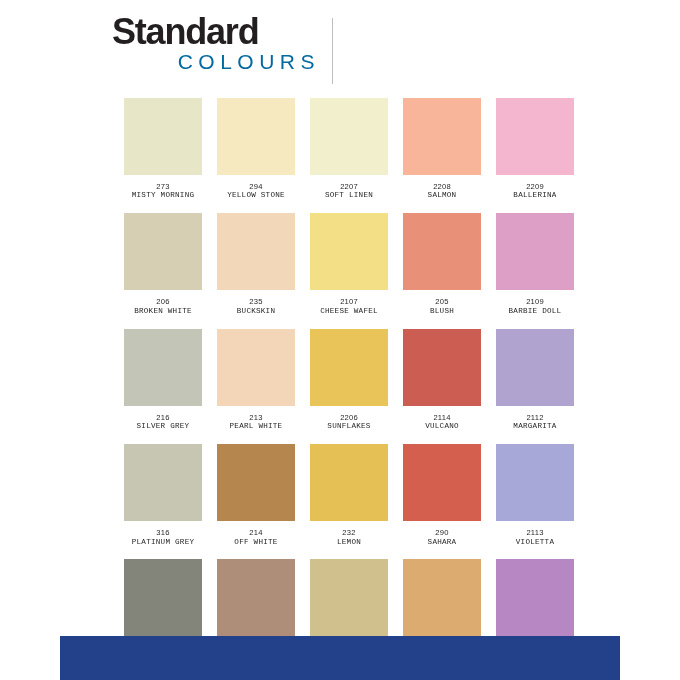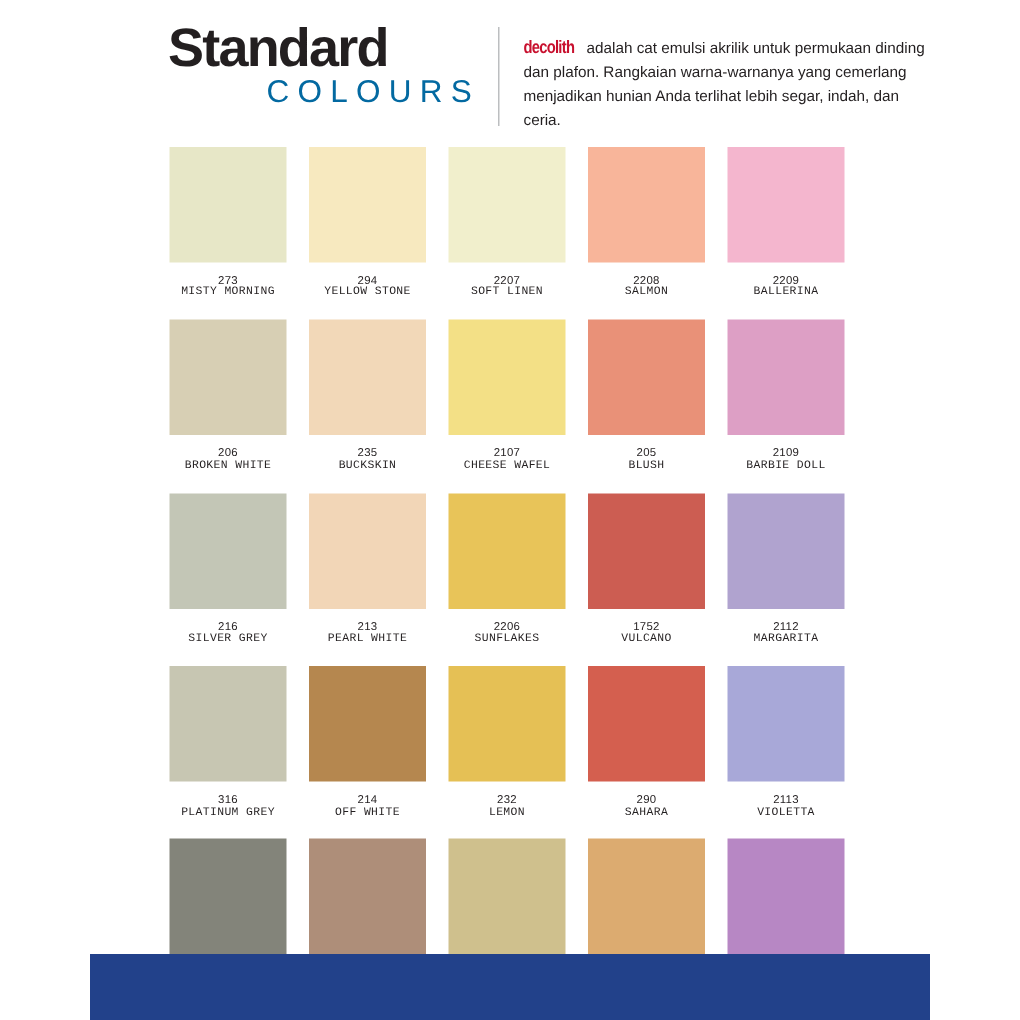--- a/index.html
+++ b/index.html
@@ -68,21 +68,21 @@
     letter-spacing: -0.6px;
     font-family: "Liberation Sans Narrow", "Liberation Sans", sans-serif;
     transform: scaleX(0.82);
     transform-origin: left center;
     display: inline-block;
     margin-right: -2px;
   }
 
   
   .grid {
-    padding: 12px 0 0 1px;
+    padding: 12px 0 0 12px;
     width: 592px;
     box-sizing: border-box;
   }
   .row {
     display: flex;
     justify-content: flex-start;
     padding-left: 112px;
     margin-bottom: 12px;
   }
   .cell {
@@ -123,23 +123,20 @@
 </style>
 </head>
 <body>
 
 <div class="header">
   <div class="title-block">
     <div class="title-main">Standard</div>
     <div class="title-sub">COLOURS</div>
   </div>
   <div class="divider"></div>
-  <div class="intro">
-    <span class="brandmark">decolith</span><span> adalah cat emulsi akrilik untuk permukaan dinding dan plafon. Rangkaian warna-warnanya yang cemerlang menjadikan hunian Anda terlihat lebih segar, indah, dan ceria.</span>
-  </div>
 </div>
 
 <div class="grid">
     <div class="row">
       <div class="cell">
         <div class="chip" style="background: rgb(231, 231, 199);"></div>
         <div class="code">273</div>
         <div class="cname">MISTY MORNING</div>
       </div>
       <div class="cell">
@@ -201,21 +198,21 @@
         <div class="code">213</div>
         <div class="cname">PEARL WHITE</div>
       </div>
       <div class="cell">
         <div class="chip" style="background: rgb(232, 196, 89);"></div>
         <div class="code">2206</div>
         <div class="cname">SUNFLAKES</div>
       </div>
       <div class="cell">
         <div class="chip" style="background: rgb(204, 93, 82);"></div>
-        <div class="code">1752</div>
+        <div class="code">2114</div>
         <div class="cname">VULCANO</div>
       </div>
       <div class="cell">
         <div class="chip" style="background: rgb(176, 163, 207);"></div>
         <div class="code">2112</div>
         <div class="cname">MARGARITA</div>
       </div>
     </div>
     <div class="row">
       <div class="cell">

